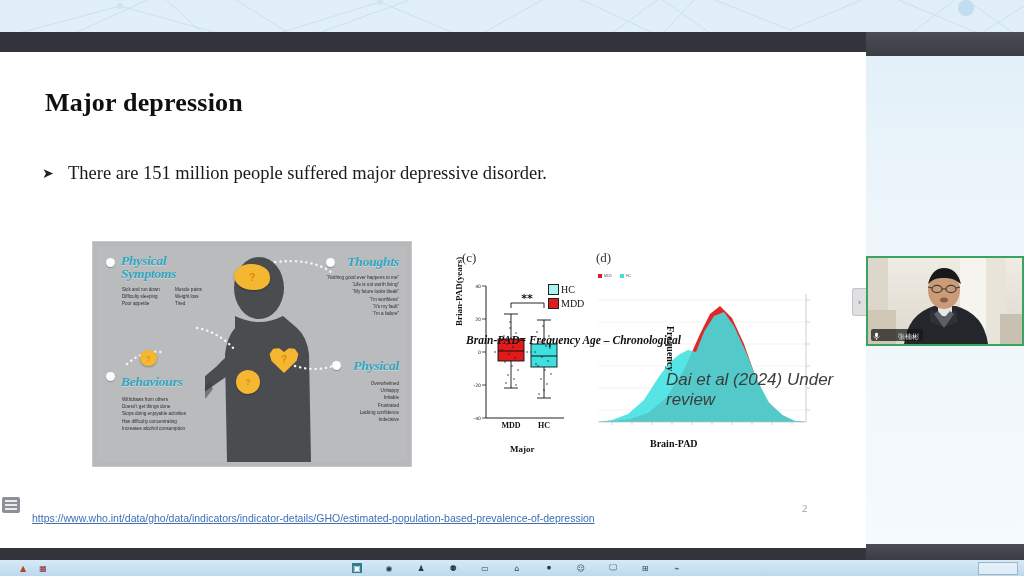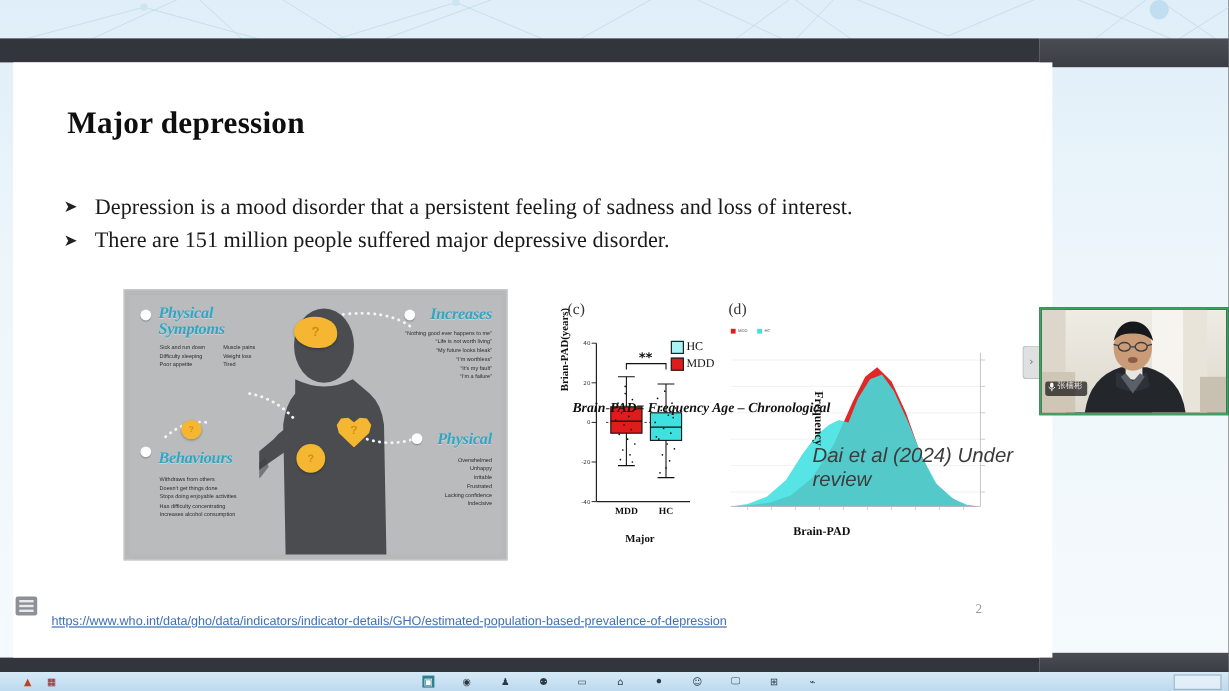--- a/index.html
+++ b/index.html
@@ -30,21 +30,21 @@
     position: absolute; left: 0; top: 548px; width: 866px; height: 12px;
     background: #32353c;
   }
   .botbar-dark-right {
     position: absolute; left: 866px; top: 544px; width: 158px; height: 16px;
     background: linear-gradient(180deg,#4a4d54 0%, #3a3d44 100%);
   }
 
   
   .slide {
-    position: absolute; left: 11px; top: 52px; width: 866px; height: 496px;
+    position: absolute; left: 0; top: 52px; width: 866px; height: 496px;
     background: #ffffff;
     overflow: hidden;
   }
   .slide-title {
     position: absolute; left: 45px; top: 36px;
     font-family: "Liberation Serif", serif;
     font-weight: bold; font-size: 26px; color: #0f0f0f;
     letter-spacing: 0.2px;
   }
   .bullets {
@@ -151,23 +151,23 @@
   
   .cam {
     position: absolute; left: 866px; top: 256px; width: 158px; height: 90px;
     background: #1d1d1d;
     border: 2px solid #3aa35f;
     box-sizing: border-box;
     overflow: hidden;
   }
   .cam-scene { position: absolute; inset: 0; }
   .cam-name {
-    position: absolute; left: 3px; bottom: 14px; height: 12px;
+    position: absolute; left: 3px; bottom: 3px; height: 12px;
     background: rgba(22,22,22,.72);
-    display: flex; align-items: flex-start; gap: 1px;
+    display: flex; align-items: flex-end; gap: 18px;
     padding: 0 4px 0 2px; border-radius: 2px;
   }
   .cam-name span {
     font-family: "DejaVu Sans", sans-serif;
     font-size: 7px; color: #e8e8e8; line-height: 1;
   }
   .mic-ico { width: 7px; height: 9px; position: relative; }
   .collapse-tab {
     position: absolute; left: 852px; top: 288px; width: 13px; height: 26px;
     background: #dfe0e2; border: 1px solid #c2c3c5; border-right: none;
@@ -221,23 +221,20 @@
   <div class="topbar-dark-right"></div>
   <div class="botbar-dark"></div>
   <div class="botbar-dark-right"></div>
 
   <div class="slide">
 
     <div class="slide-title">Major depression</div>
 
     <div class="bullets">
       <div class="bullet">
-        <span class="arrow">➤</span><span>Depression is a mood disorder that a persistent feeling of sadness and loss of interest.</span>
-      </div>
-      <div class="bullet">
         <span class="arrow">➤</span><span>There are 151 million people suffered major depressive disorder.</span>
       </div>
     </div>
 
     <div class="info-img">
       <div class="info-inner">
 
         <svg class="body-sil" viewBox="0 0 108 212">
           <g fill="#4a4c4f">
             <ellipse cx="54" cy="34" rx="25" ry="31"></ellipse>
@@ -279,21 +276,21 @@
           <div>Sick and run down</div>
           <div>Difficulty sleeping</div>
           <div>Poor appetite</div>
         </div>
         <div class="ig-list" style="left:78px;top:40px">
           <div>Muscle pains</div>
           <div>Weight loss</div>
           <div>Tired</div>
         </div>
 
-        <div class="ig-title" style="right:8px;top:8px;text-align:right">Increases</div>
+        <div class="ig-title" style="right:8px;top:8px;text-align:right">Thoughts</div>
         <div class="ig-list right" style="right:8px;top:28px;width:150px">
           <div>“Nothing good ever happens to me”</div>
           <div>“Life is not worth living”</div>
           <div>“My future looks bleak”</div>
           <div>“I’m worthless”</div>
           <div>“It’s my fault”</div>
           <div>“I’m a failure”</div>
         </div>
 
         <div class="ig-title" style="left:24px;top:128px">Behaviours</div>

